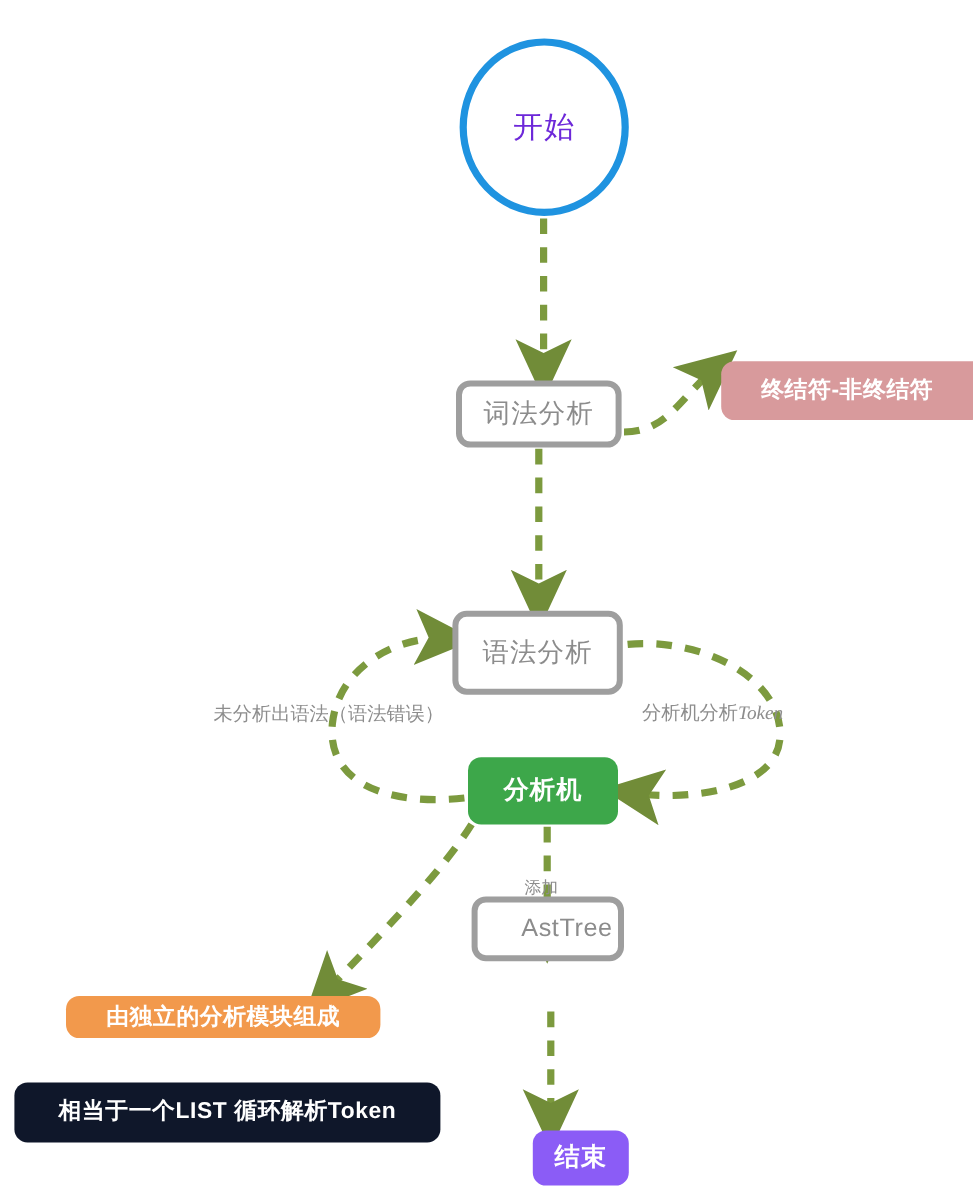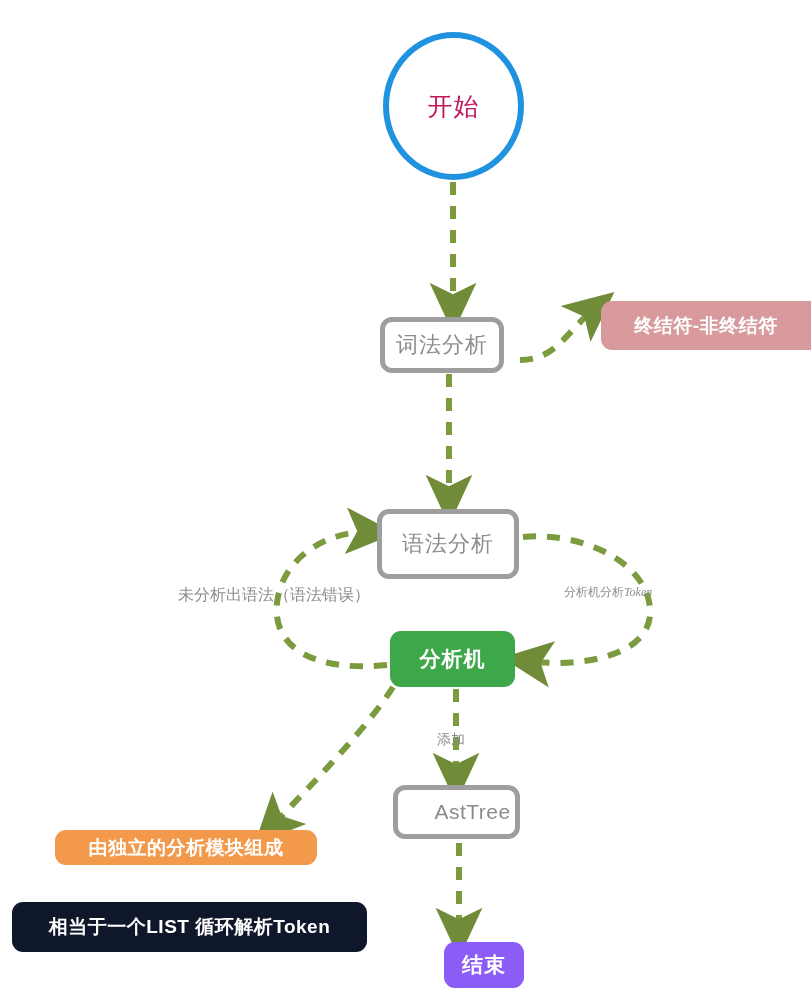--- a/index.html
+++ b/index.html
@@ -36,36 +36,36 @@
   }
   
   .node-start {
     left: 383px;
     top: 32px;
     width: 141px;
     height: 148px;
     border: 6px solid #1f93e0;
     border-radius: 50%;
     background: #ffffff;
-    color: #be185d;
+    color: #6d28d9;
     font-size: 25px;
     letter-spacing: 1px;
   }
   
   .node-plain {
     background: #ffffff;
     border: 5px solid #9e9e9e;
     border-radius: 12px;
     color: #8c8c8c;
     font-size: 22px;
     letter-spacing: 1px;
   }
-  .node-lex   { left: 380px; top: 317px; width: 124px; height: 56px; }
+  .node-lex   { left: 380px; top: 317px; width: 138px; height: 56px; }
   .node-syn   { left: 377px; top: 509px; width: 142px; height: 70px; }
-  .node-ast   { left: 393px; top: 785px; width: 127px; height: 54px; font-size: 21px; letter-spacing: 0.5px; padding-left: 32px;}
+  .node-ast   { left: 393px; top: 747px; width: 127px; height: 54px; font-size: 21px; letter-spacing: 0.5px; padding-left: 32px;}
   
   .node-fill {
     border-radius: 11px;
     color: #ffffff;
     font-weight: bold;
   }
   .node-parser {
     left: 390px; top: 631px; width: 125px; height: 56px;
     background: #3da74a;
     font-size: 21px;
@@ -103,22 +103,22 @@
     position: absolute;
     color: #8d8d8d;
     white-space: nowrap;
   }
   .lbl-err {
     left: 178px; top: 585px;
     font-size: 16px;
     font-family: Liberation Sans, sans-serif;
   }
   .lbl-token {
-    left: 564px; top: 584px;
-    font-size: 12px;
+    left: 535px; top: 584px;
+    font-size: 16px;
     font-family: "Liberation Serif", "DejaVu Serif", serif;
   }
   .lbl-token .tk { font-style: italic; }
   .lbl-add {
     left: 437px; top: 731px;
     font-size: 14px;
     font-family: "Liberation Serif", "DejaVu Serif", serif;
     text-align: center;
   }
 </style>

